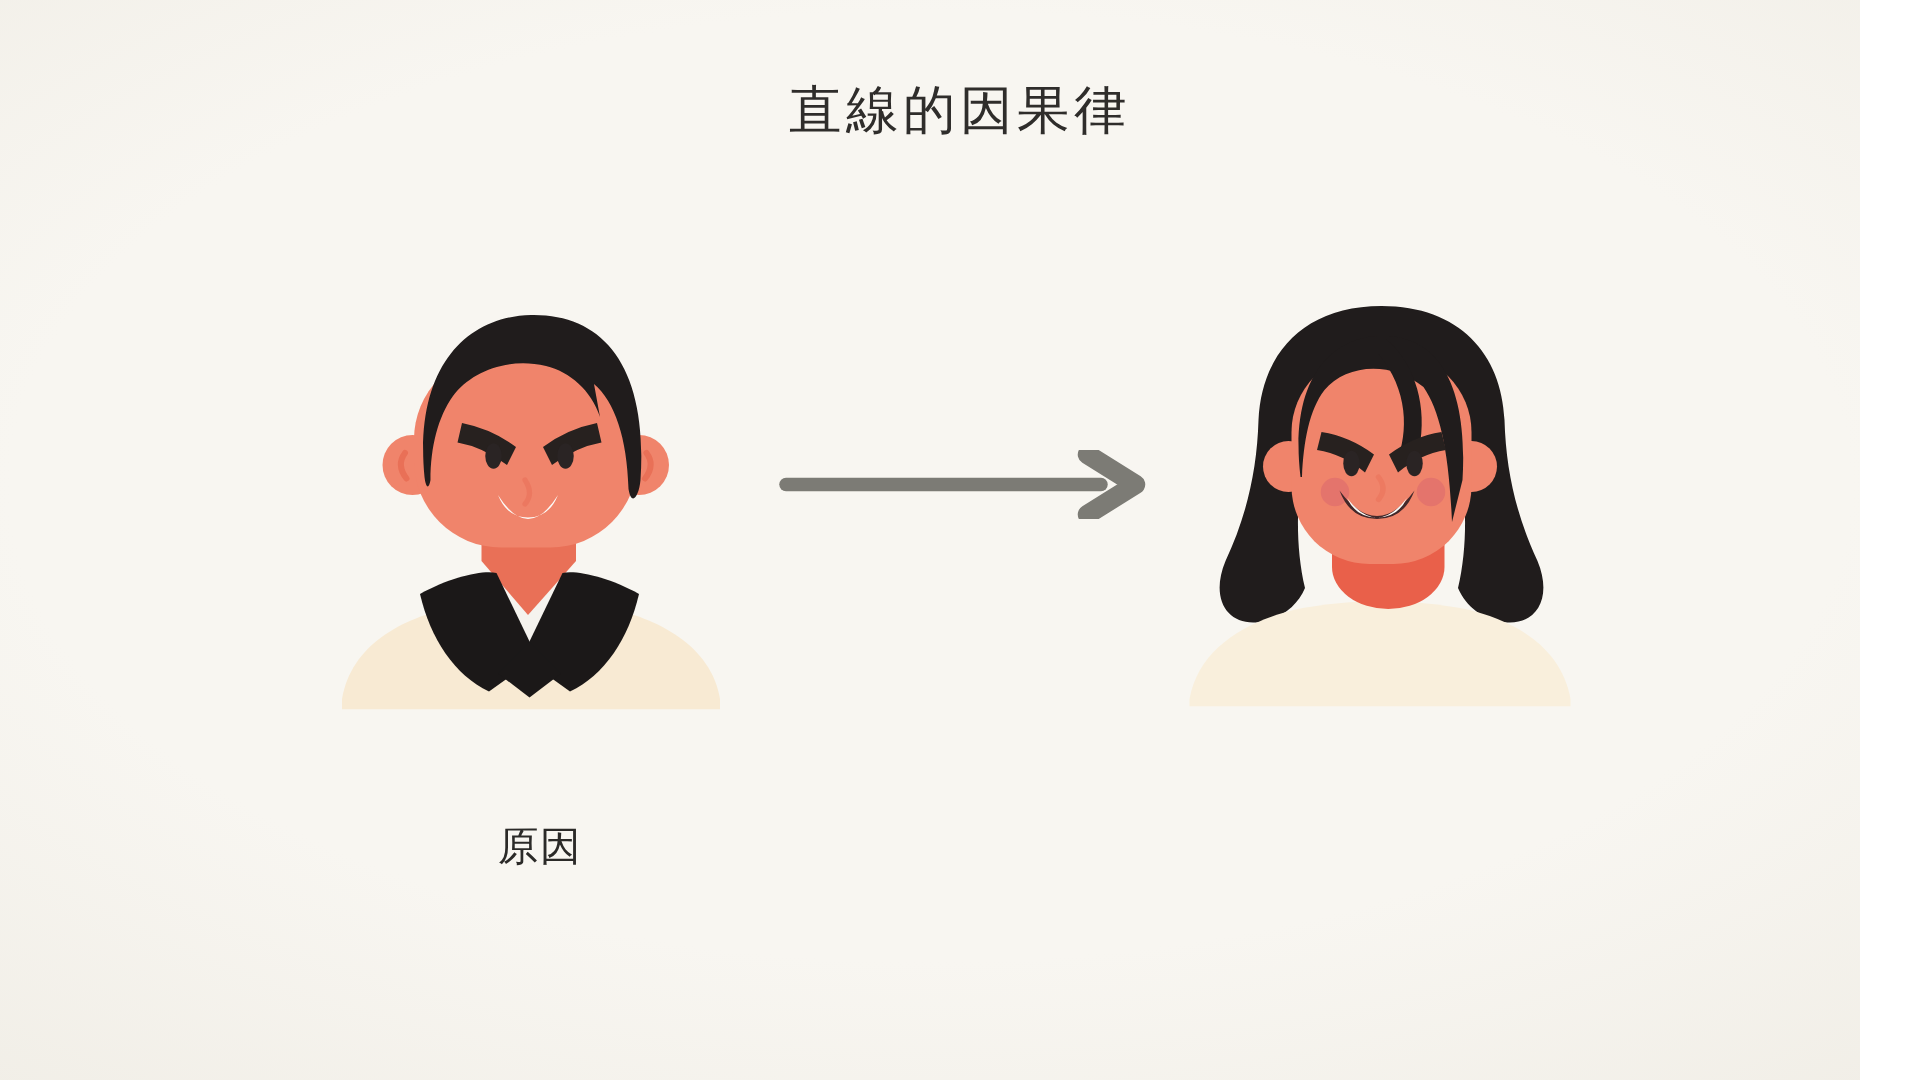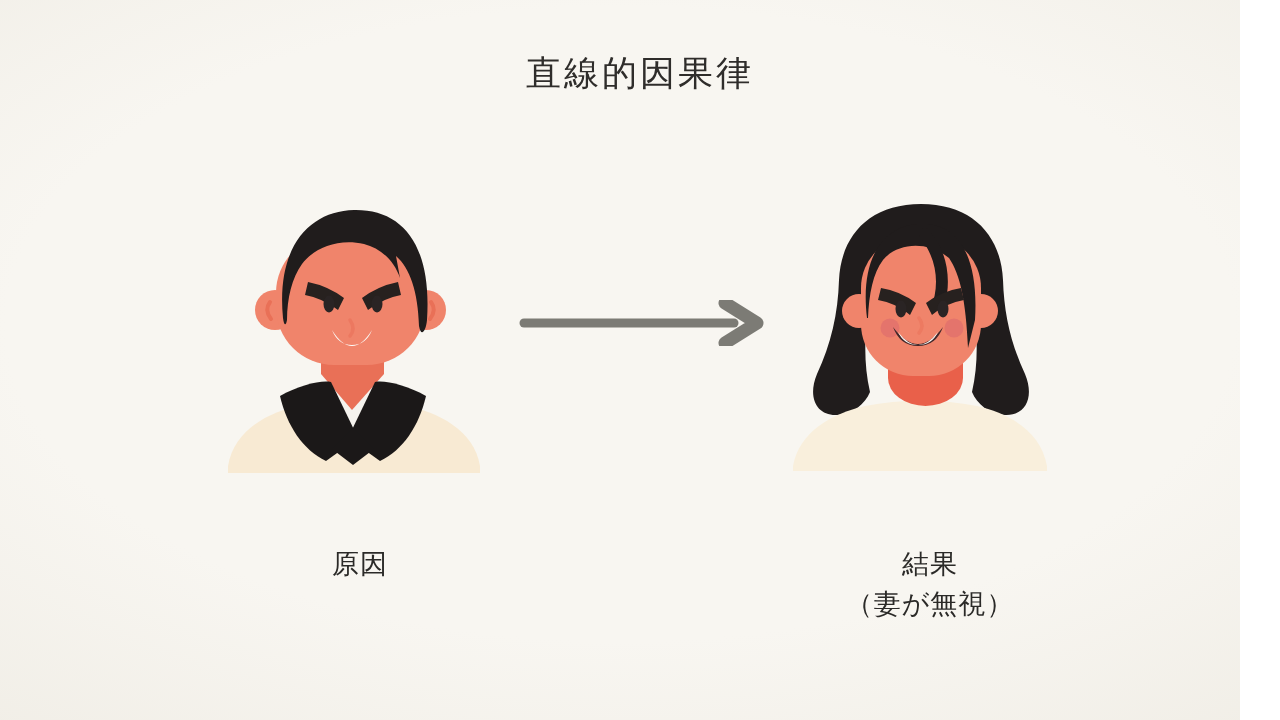--- a/index.html
+++ b/index.html
@@ -117,18 +117,14 @@
 
     <path fill="none" opacity="0.5" stroke="var(--skin-shadow)" stroke-width="3.5" stroke-linecap="round" d="M 128 122 Q 134 130 128 137"></path>
 
     <path fill="var(--mouth-dark)" d="M 102 131 Q 127 165 152 131 Q 145 150 127 150 Q 109 150 102 131 Z"></path>
     <path fill="var(--mouth-white)" d="M 107 136 Q 127 162 147 136 Q 141 149 127 149 Q 113 149 107 136 Z"></path>
   </svg>
 
   <div class="caption caption-cause">
     <div>原因</div>
   </div>
-  <div class="caption caption-effect">
-    <div>結果</div>
-    <div>（妻が無視）</div>
-  </div>
 
 </div>
 
 </body></html>

